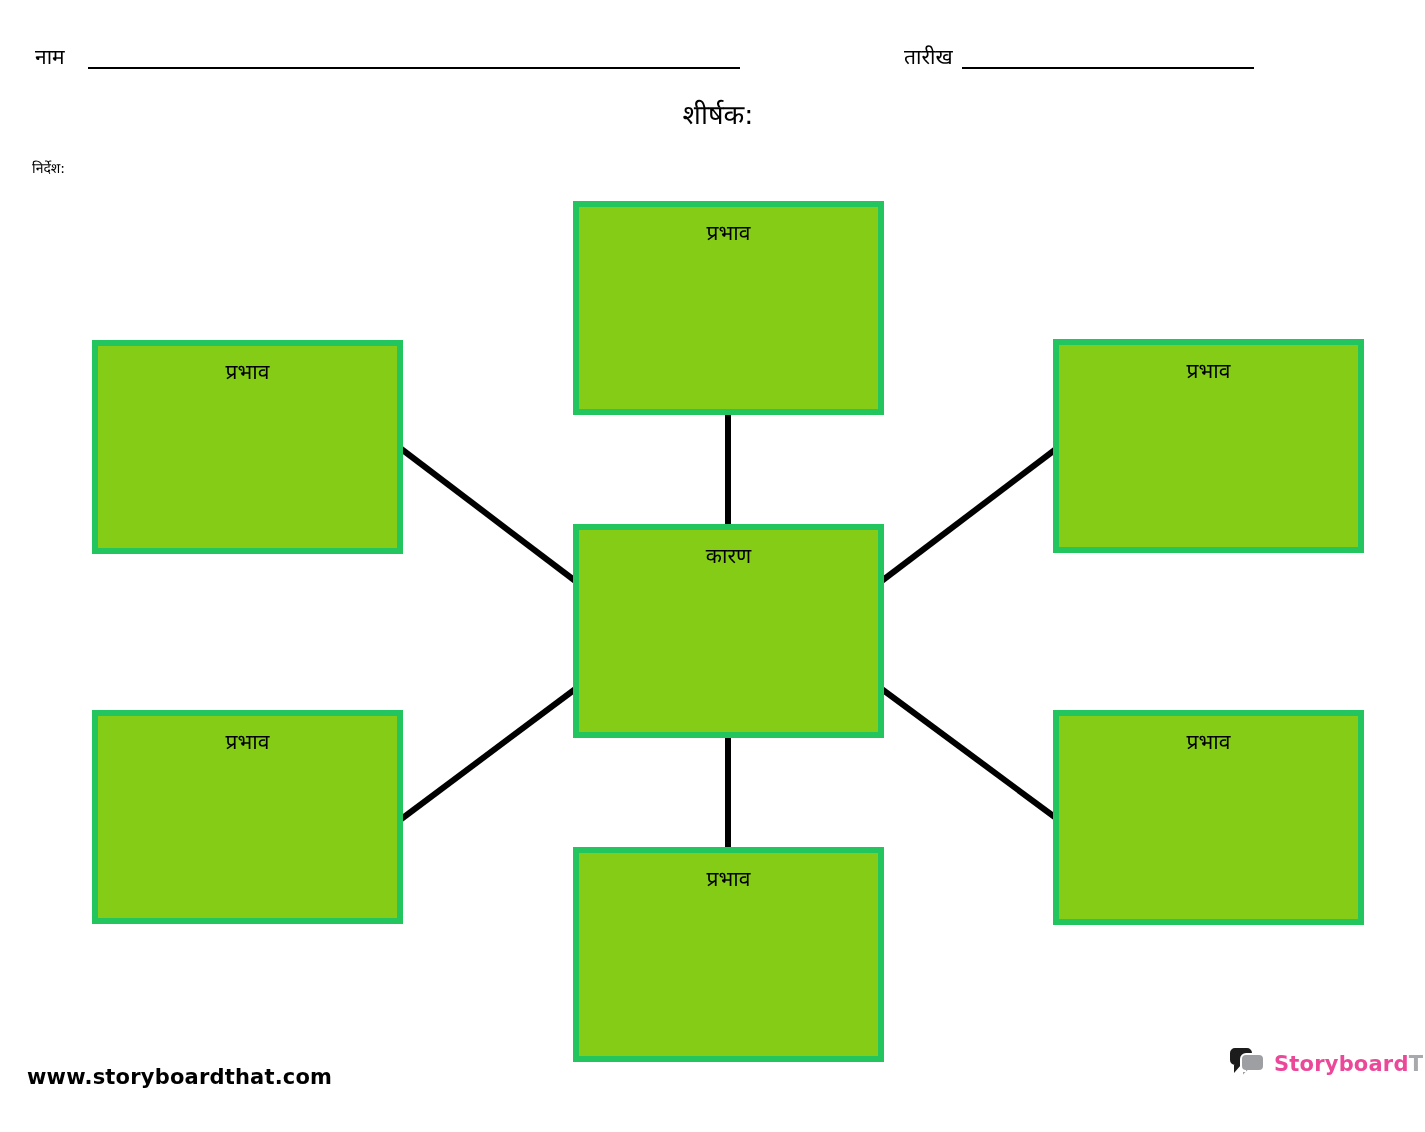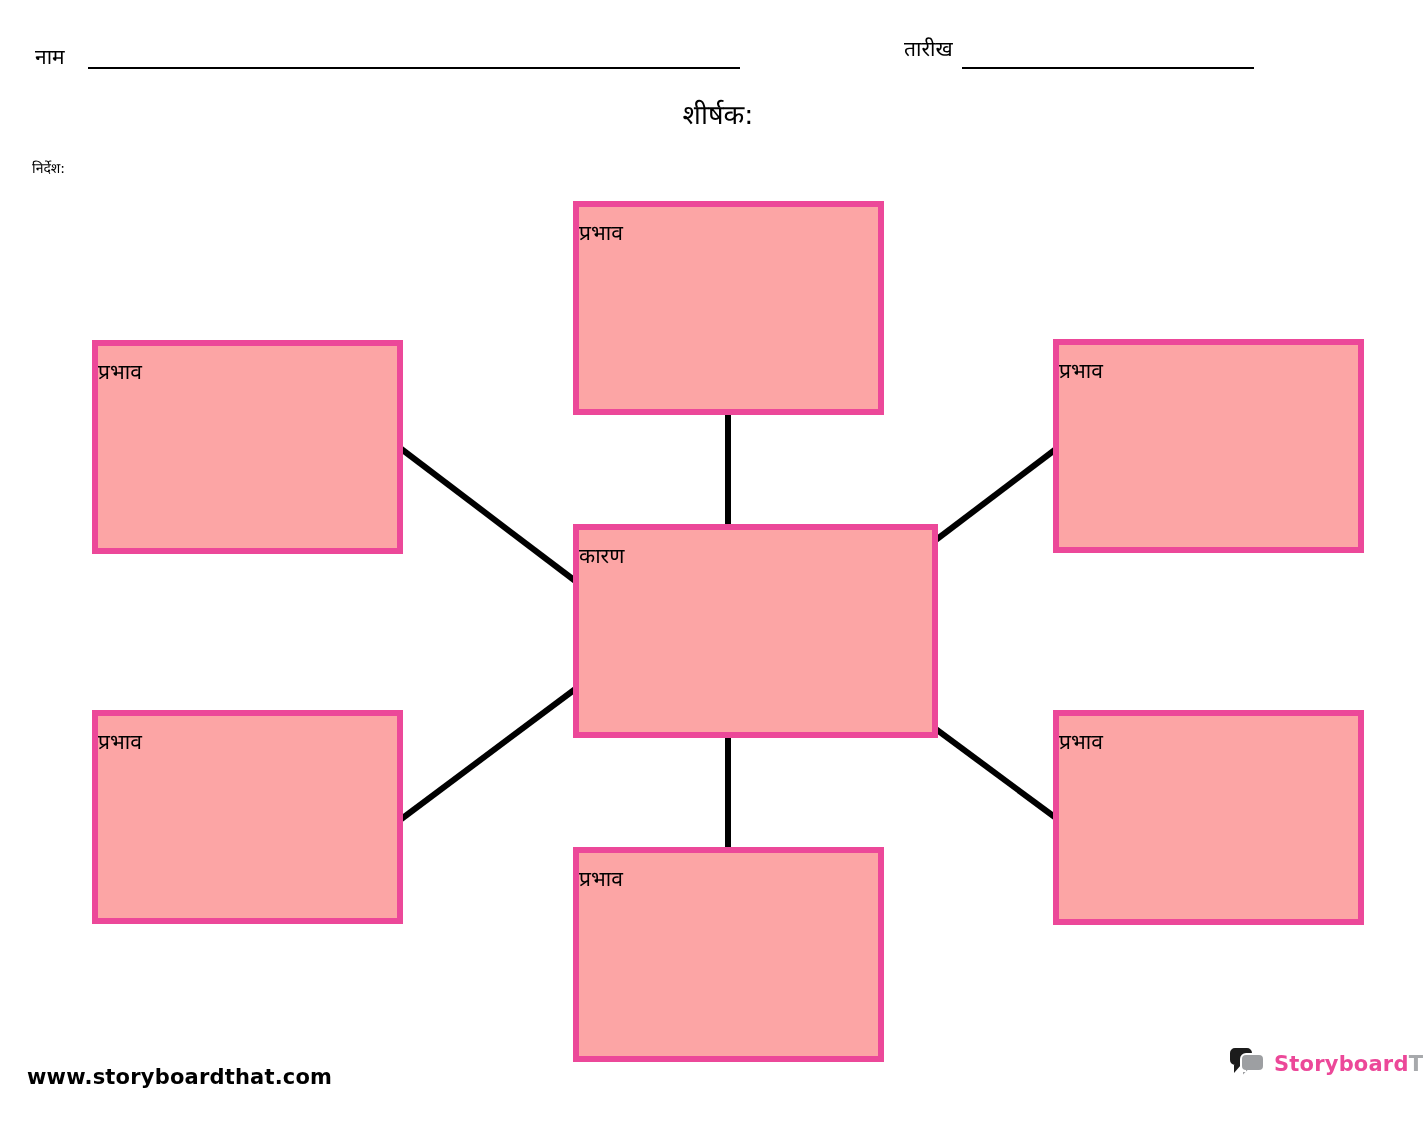--- a/index.html
+++ b/index.html
@@ -15,21 +15,21 @@
 
   
   .hdr-label {
     position: absolute;
     font-size: 21px;
     line-height: 26px;
     white-space: nowrap;
     font-family: Liberation Serif, serif;
   }
   .name-label { left: 35px; top: 44px; }
-  .date-label { left: 904px; top: 36px; }
+  .date-label { left: 904px; top: 44px; }
   .fill-line {
     position: absolute;
     height: 0;
     border-bottom: 2px solid #000000;
   }
   .name-line { left: 88px;  top: 67px; width: 652px; }
   .date-line { left: 962px; top: 67px; width: 292px; }
 
   .title {
     position: absolute;
@@ -55,35 +55,35 @@
     width: 1425px;
     height: 1132px;
     z-index: 1;
   }
   .connectors line { stroke: #000000; stroke-width: 6; }
 
   
   .dbox {
     position: absolute;
     box-sizing: border-box;
-    border: 6px solid #ec4899;
-    background: #fca5a5;
+    border: 6px solid #22c55e;
+    background: #84cc16;
     z-index: 2;
-    text-align: left;
+    text-align: center;
   }
   .dbox .box-label {
     display: inline-block;
     margin-top: 13px;
     font-size: 21px;
     line-height: 26px;
   }
   .box-effect-top    { left: 573px;  top: 201px; width: 311px; height: 214px; }
   .box-effect-lt     { left: 92px;   top: 340px; width: 311px; height: 214px; }
   .box-effect-rt     { left: 1053px; top: 339px; width: 311px; height: 214px; }
-  .box-cause         { left: 573px;  top: 524px; width: 365px; height: 214px; }
+  .box-cause         { left: 573px;  top: 524px; width: 311px; height: 214px; }
   .box-effect-lb     { left: 92px;   top: 710px; width: 311px; height: 214px; }
   .box-effect-rb     { left: 1053px; top: 710px; width: 311px; height: 215px; }
   .box-effect-bottom { left: 573px;  top: 847px; width: 311px; height: 215px; }
 
   
   .site-url {
     position: absolute;
     left: 27px;
     top: 1065px;
     font-size: 21px;

